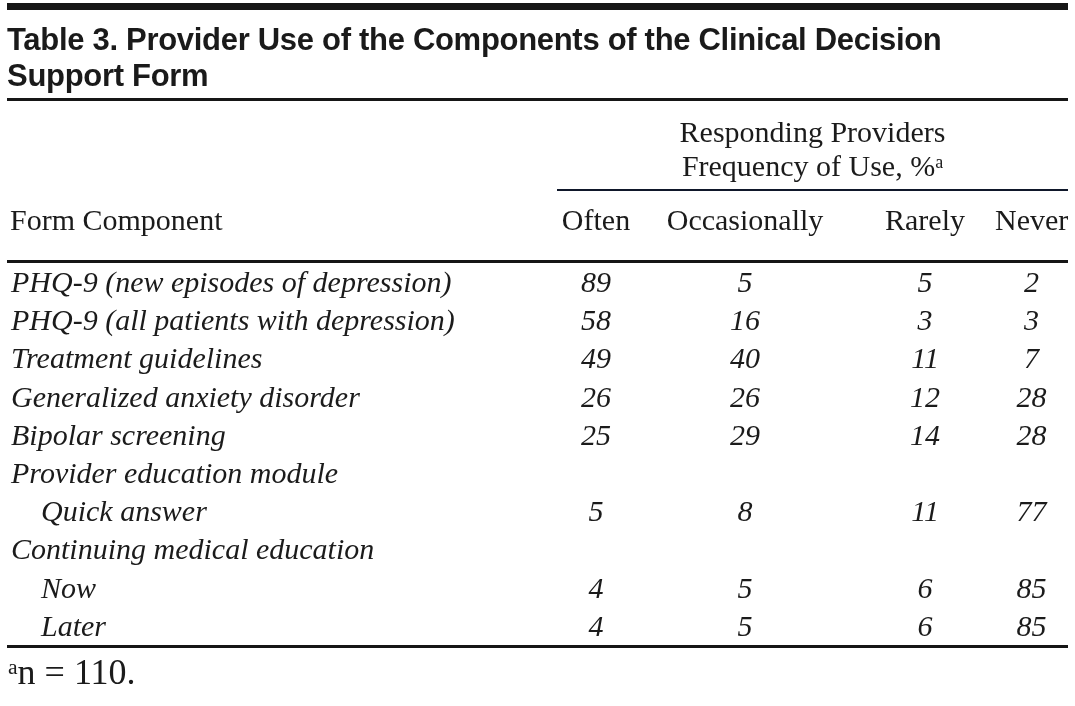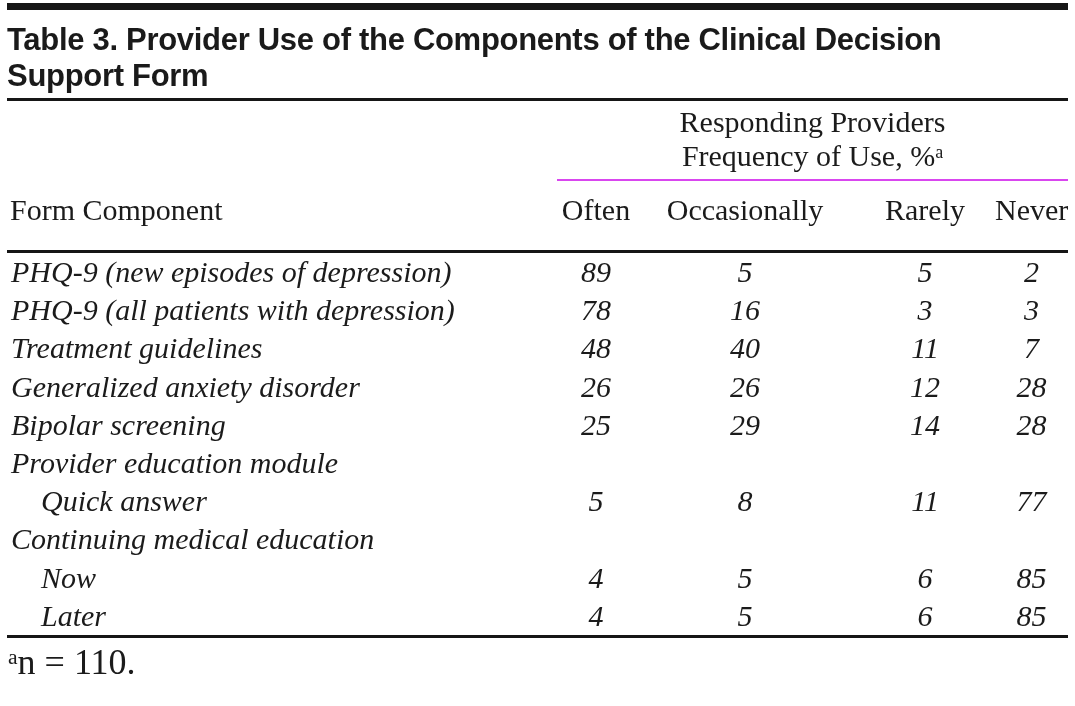--- a/index.html
+++ b/index.html
@@ -45,23 +45,23 @@
   col.c-label { width: 51.84%; }
   col.c-often { width: 7.35%; }
   col.c-occ   { width: 20.74%; }
   col.c-rare  { width: 13.19%; }
   col.c-never { width: 6.88%; }
 
   th, td { font-weight: normal; padding: 0; }
 
   th.spanner {
     text-align: center;
-    padding-top: 4px;
+    padding-top: 14px;
     padding-bottom: 6px;
-    border-bottom: 2px solid #d946ef;
+    border-bottom: 2px solid #0f172a;
     line-height: 34px;
   }
   th.corner { border-bottom: none; }
 
   tr.colhead-row th {
     vertical-align: bottom;
     height: 45px;
     padding-bottom: 24px;
     border-bottom: 3px solid #161616;
     line-height: 32px;
@@ -139,28 +139,28 @@
     <tbody>
         <tr>
           <td class="label">PHQ-9 (new episodes of depression)</td>
           <td class="num">89</td>
           <td class="num">5</td>
           <td class="num">5</td>
           <td class="num">2</td>
         </tr>
         <tr>
           <td class="label">PHQ-9 (all patients with depression)</td>
-          <td class="num">78</td>
+          <td class="num">58</td>
           <td class="num">16</td>
           <td class="num">3</td>
           <td class="num">3</td>
         </tr>
         <tr>
           <td class="label">Treatment guidelines</td>
-          <td class="num">48</td>
+          <td class="num">49</td>
           <td class="num">40</td>
           <td class="num">11</td>
           <td class="num">7</td>
         </tr>
         <tr>
           <td class="label">Generalized anxiety disorder</td>
           <td class="num">26</td>
           <td class="num">26</td>
           <td class="num">12</td>
           <td class="num">28</td>

